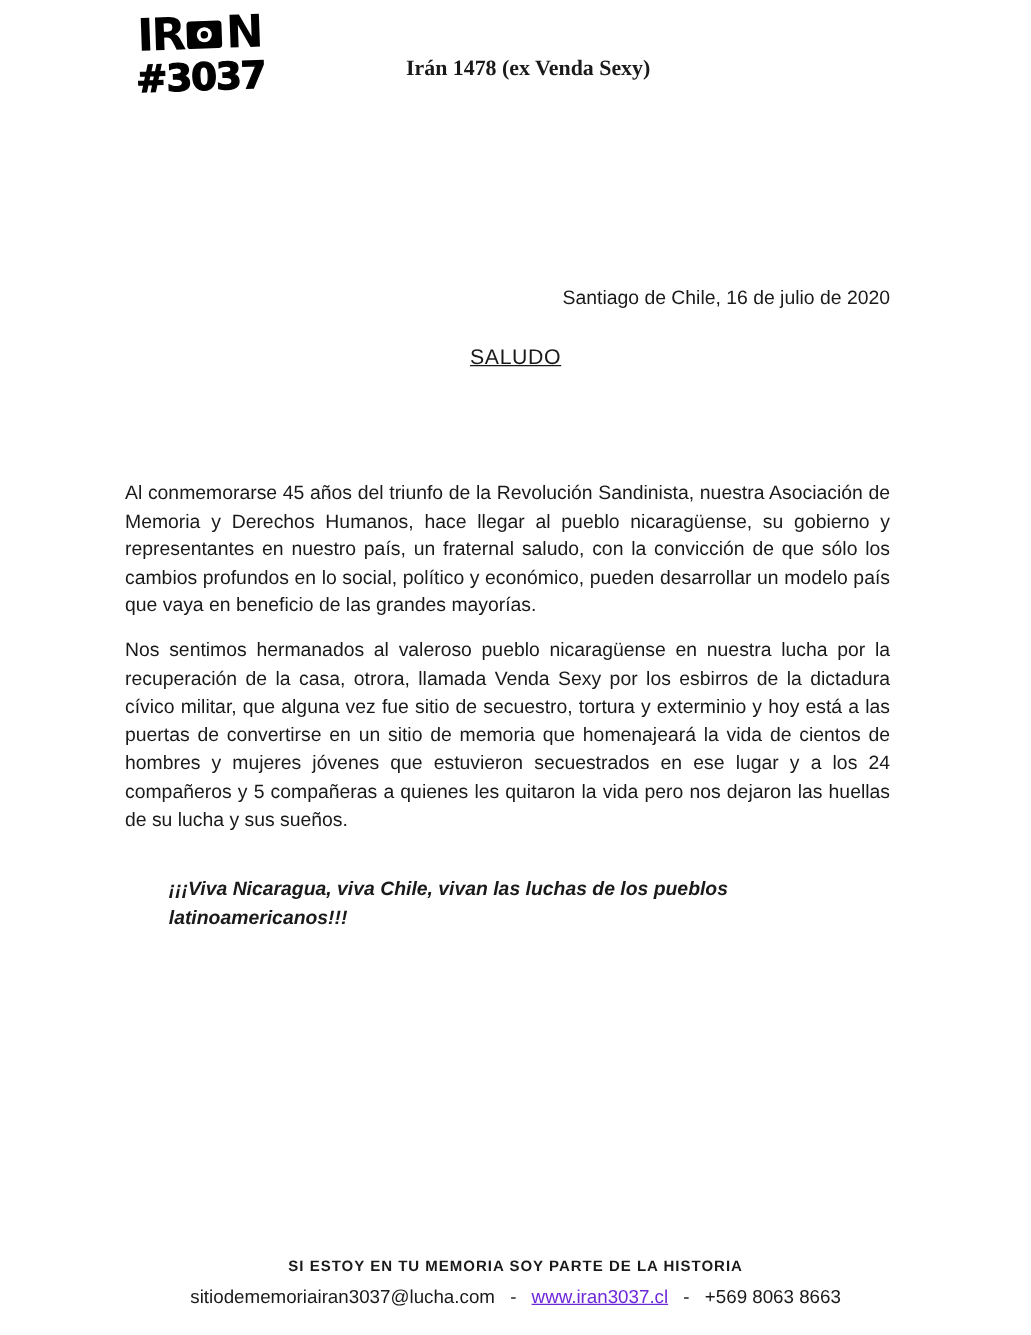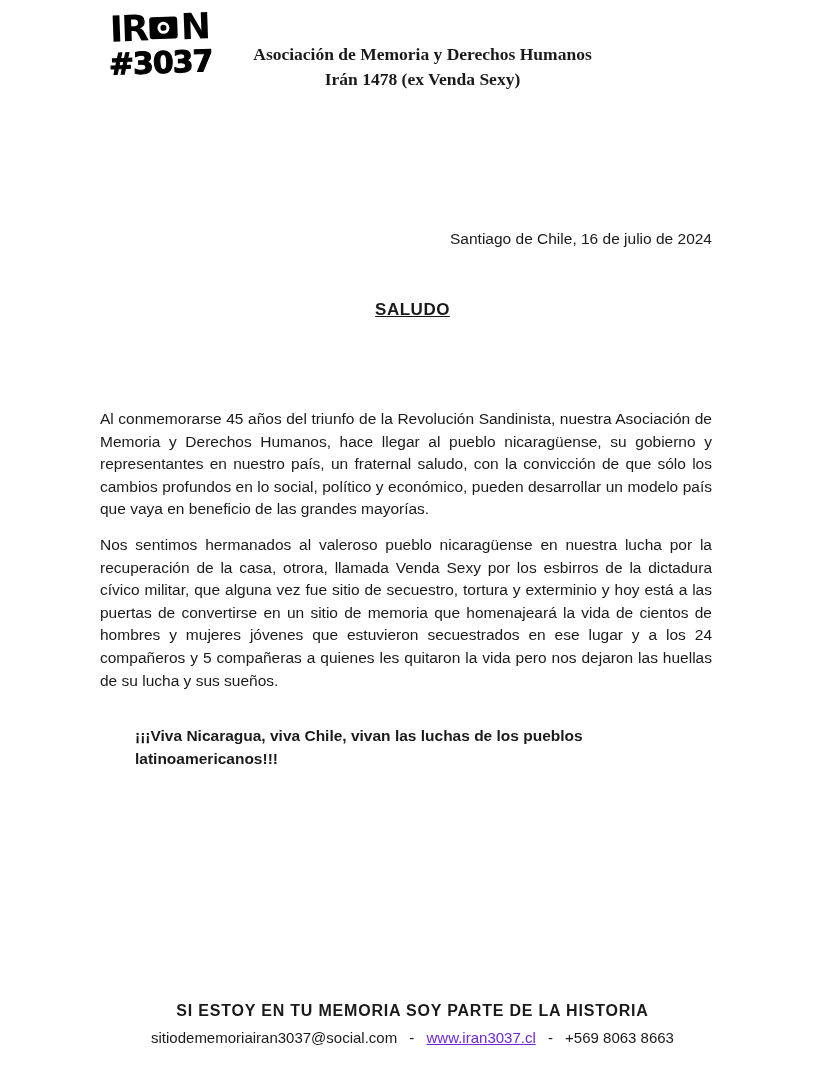--- a/index.html
+++ b/index.html
@@ -94,54 +94,55 @@
     padding: 0 140px 0 160px;
   }
 
   
   .dateline {
     margin: 68px 113px 0 100px;
     text-align: right;
     font-size: 15.5px;
   }
   .letter-title {
-    margin-top: 52px;
-    text-align: center;
-    font-weight: bold;
+    margin-top: 28px;
+    text-align: center;
+    font-weight: normal;
     font-size: 17px;
     letter-spacing: 0.5px;
     text-decoration: underline;
   }
   .letter-body {
     margin: 88px 113px 0 100px;
     font-size: 15.5px;
     line-height: 22.6px;
     text-align: justify;
   }
   .letter-body p {
     margin: 0 0 13px 0;
   }
   .slogan {
     margin: 33px 0 0 35px;
     font-weight: bold;
     font-size: 15.5px;
     text-align: left;
+    font-style: italic;
   }
 
   
   .letter-footer {
     position: absolute;
     left: 0;
     right: 0;
     bottom: 22px;
     text-align: center;
   }
   .footer-motto {
     font-weight: bold;
-    font-size: 16px;
+    font-size: 12px;
     letter-spacing: 0.8px;
     font-family: "Liberation Sans", sans-serif;
   }
   .footer-contact {
     margin-top: 9px;
     font-size: 15px;
   }
   .footer-contact .sep {
     margin: 0 8px;
   }
@@ -162,39 +163,38 @@
   <div class="letterhead">
     <div class="logo">
       <div class="logo-line1">
         <span>IR</span>
         <span class="camera"></span>
         <span>N</span>
       </div>
       <div class="logo-line2">#3037</div>
     </div>
     <div class="org-name">
-      <div>Asociación de Memoria y Derechos Humanos</div>
       <div>Irán 1478 (ex Venda Sexy)</div>
     </div>
   </div>
 
-  <div class="dateline">Santiago de Chile, 16 de julio de 2024</div>
+  <div class="dateline">Santiago de Chile, 16 de julio de 2020</div>
 
   <div class="letter-title">SALUDO</div>
 
   <div class="letter-body">
     <p>Al conmemorarse 45 años del triunfo de la Revolución Sandinista, nuestra Asociación de Memoria y Derechos Humanos, hace llegar al pueblo nicaragüense, su gobierno y representantes en nuestro país, un fraternal saludo, con la convicción de que sólo los cambios profundos en lo social, político y económico, pueden desarrollar un modelo país que vaya en beneficio de las grandes mayorías.</p>
     <p>Nos sentimos hermanados al valeroso pueblo nicaragüense en nuestra lucha por la recuperación de la casa, otrora, llamada Venda Sexy por los esbirros de la dictadura cívico militar, que alguna vez fue sitio de secuestro, tortura y exterminio y hoy está a las puertas de convertirse en un sitio de memoria que homenajeará la vida de cientos de hombres y mujeres jóvenes que estuvieron secuestrados en ese lugar y a los 24 compañeros y 5 compañeras a quienes les quitaron la vida pero nos dejaron las huellas de su lucha y sus sueños.</p>
     <div class="slogan">¡¡¡Viva Nicaragua, viva Chile, vivan las luchas de los pueblos latinoamericanos!!!</div>
   </div>
 
   <div class="letter-footer">
     <div class="footer-motto">SI ESTOY EN TU MEMORIA SOY PARTE DE LA HISTORIA</div>
     <div class="footer-contact">
-      <span class="footer-plain">sitiodememoriairan3037@social.com</span>
+      <span class="footer-plain">sitiodememoriairan3037@lucha.com</span>
       <span class="sep">-</span>
       <span class="footer-link">www.iran3037.cl</span>
       <span class="sep">-</span>
       <span class="footer-plain">+569 8063 8663</span>
     </div>
   </div>
 
 </div>
 
 </body></html>

